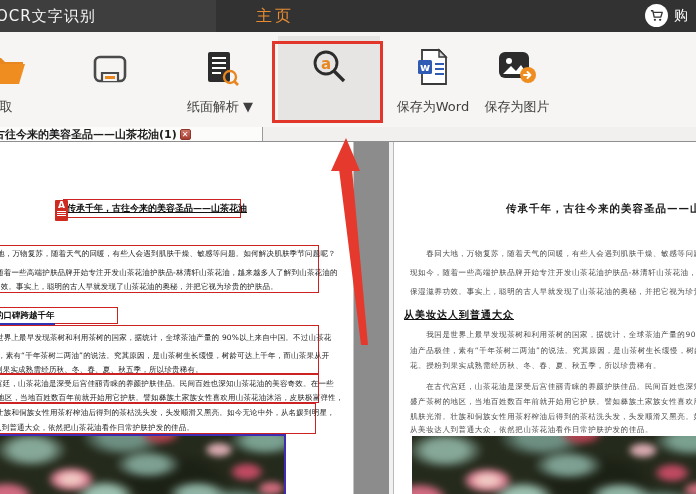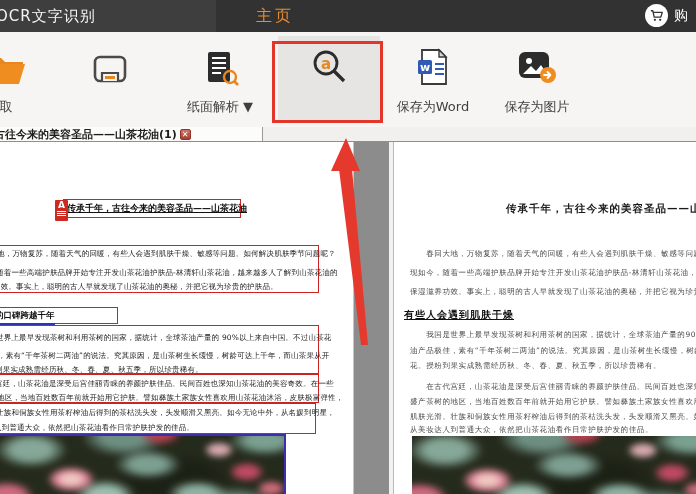--- a/index.html
+++ b/index.html
@@ -27,21 +27,21 @@
   }
   .tbtn{position:absolute;top:4px;height:86px;text-align:center;}
   .ticon{height:52px;display:flex;align-items:flex-end;justify-content:center;padding-bottom:2px;}
   .tlabel{font-size:13px;color:#3f3f3f;margin-top:8px;white-space:nowrap;}
   .tbtn.disabled .tlabel{color:#b8b8b6;}
   .btn-read{left:-30px;width:72px;}
   .btn-scanner{left:64px;width:92px;}
   .btn-paper{left:174px;width:92px;}
   .btn-recognize{left:278px;width:102px;background:#e6e5e3;}
   .btn-word{left:389px;width:88px;}
-  .btn-image{left:492px;width:90px;}
+  .btn-image{left:472px;width:90px;}
   .btn-screen{left:597px;width:90px;}
   
   .annotation-rect{
     position:absolute;left:272px;top:41px;width:111px;height:82px;
     border:3px solid #e2362b;box-sizing:border-box;z-index:50;pointer-events:none;
   }
   .annotation-arrow{position:absolute;left:0;top:0;z-index:60;pointer-events:none;}
   
   .tabstrip{
     position:absolute;left:0;top:127px;width:696px;height:14px;
@@ -264,21 +264,21 @@
   <div class="gray-strip"></div>
   <div class="splitter"></div>
 
   <div class="right-page">
     <div class="rp-title">传承千年，古往今来的美容圣品——山茶花油</div>
 
     <div class="rline" style="top:107px">　　春回大地，万物复苏，随着天气的回暖，有些人会遇到肌肤干燥、敏感等问题。如何解决</div>
     <div class="rline" style="top:126px">现如今，随着一些高端护肤品牌开始专注开发山茶花油护肤品-林清轩山茶花油，越来越多人</div>
     <div class="rline" style="top:145px">保湿滋养功效。事实上，聪明的古人早就发现了山茶花油的奥秘，并把它视为珍贵的护肤品。</div>
 
-    <div class="rp-heading">有些人会遇到肌肤干燥</div>
+    <div class="rp-heading">从美妆达人到普通大众</div>
 
     <div class="rline" style="top:188px">　　我国是世界上最早发现茶树和利用茶树的国家，据统计，全球茶油产量的90%以上来自中国</div>
     <div class="rline" style="top:204px">油产品极佳，素有“千年茶树二两油”的说法。究其原因，是山茶树生长缓慢，树龄可达上千年</div>
     <div class="rline" style="top:219px">花。授粉到果实成熟需经历秋、冬、春、夏、秋五季，所以珍贵稀有。</div>
 
     <div class="rline" style="top:240px">　　在古代宫廷，山茶花油是深受后宫佳丽青睐的养颜护肤佳品。民间百姓也深知山茶花油的美</div>
     <div class="rline" style="top:255px">盛产茶树的地区，当地百姓数百年前就开始用它护肤。譬如彝族土家族女性喜欢用山茶花油沐浴</div>
     <div class="rline" style="top:270px">肌肤光滑。壮族和侗族女性用茶籽榨油后得到的茶枯洗头发，头发顺滑又黑亮。如今无论中外</div>
     <div class="rline" style="top:283px">从美妆达人到普通大众，依然把山茶花油看作日常护肤护发的佳品。</div>
 

